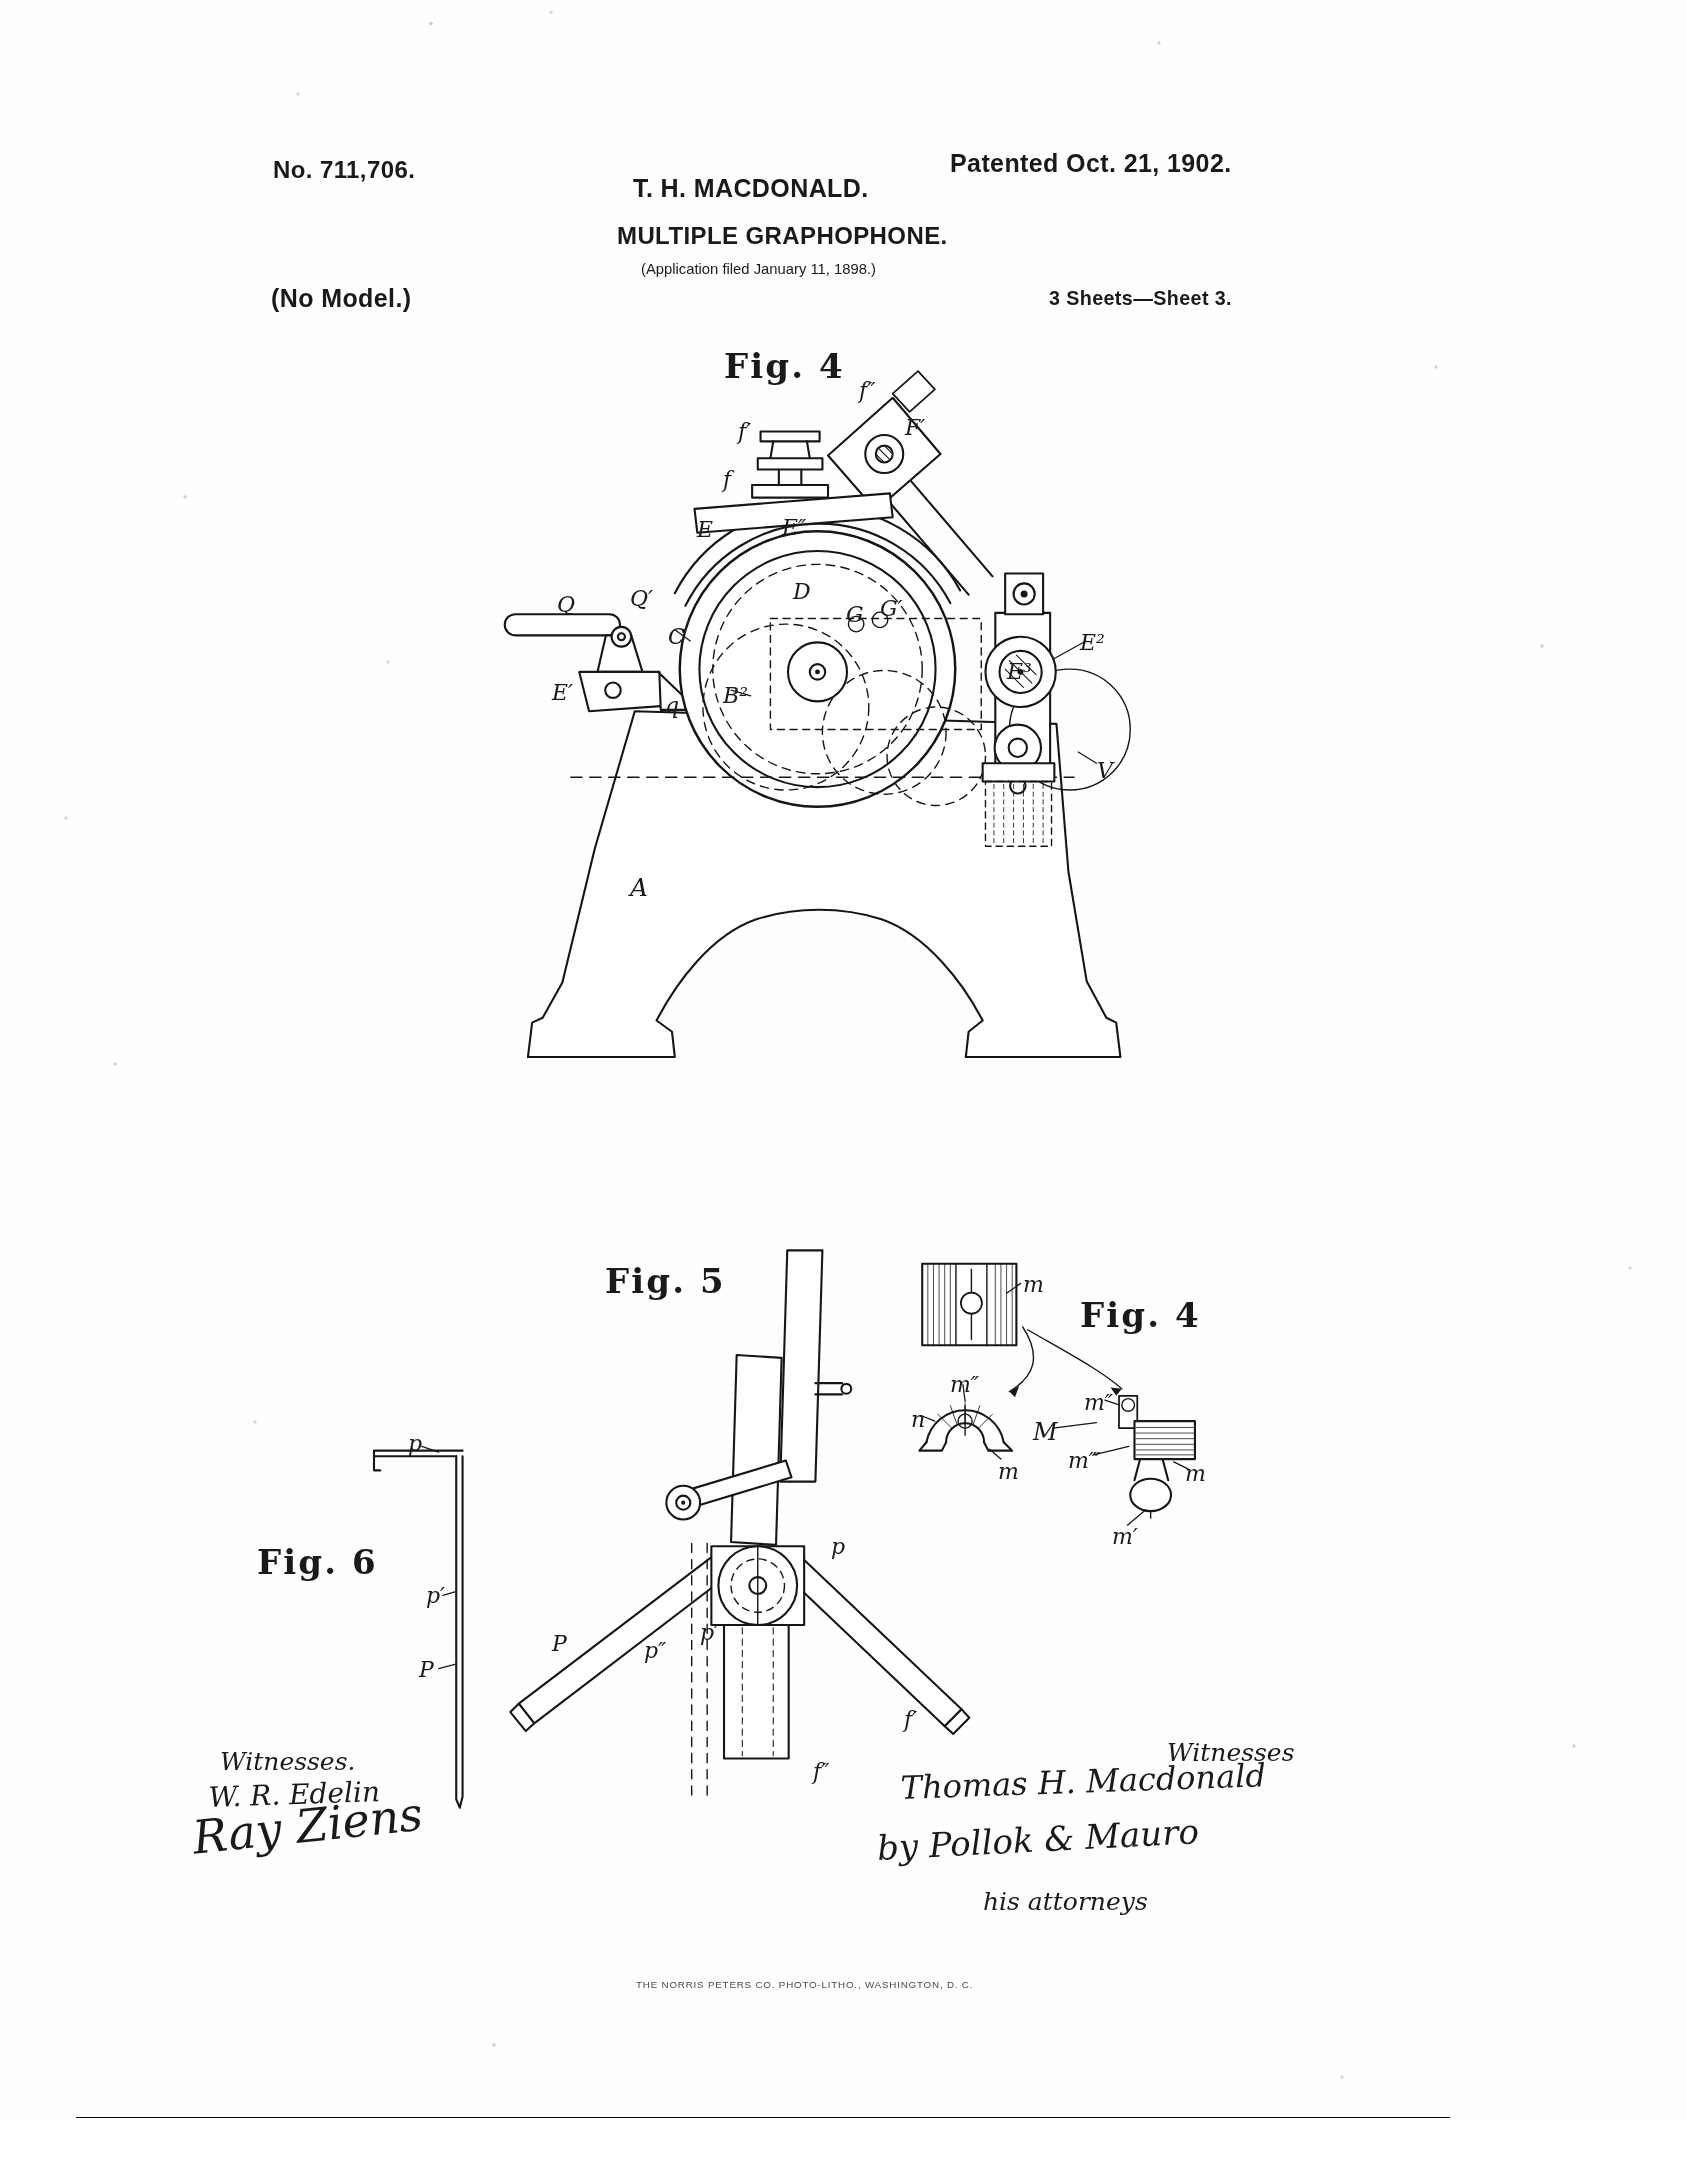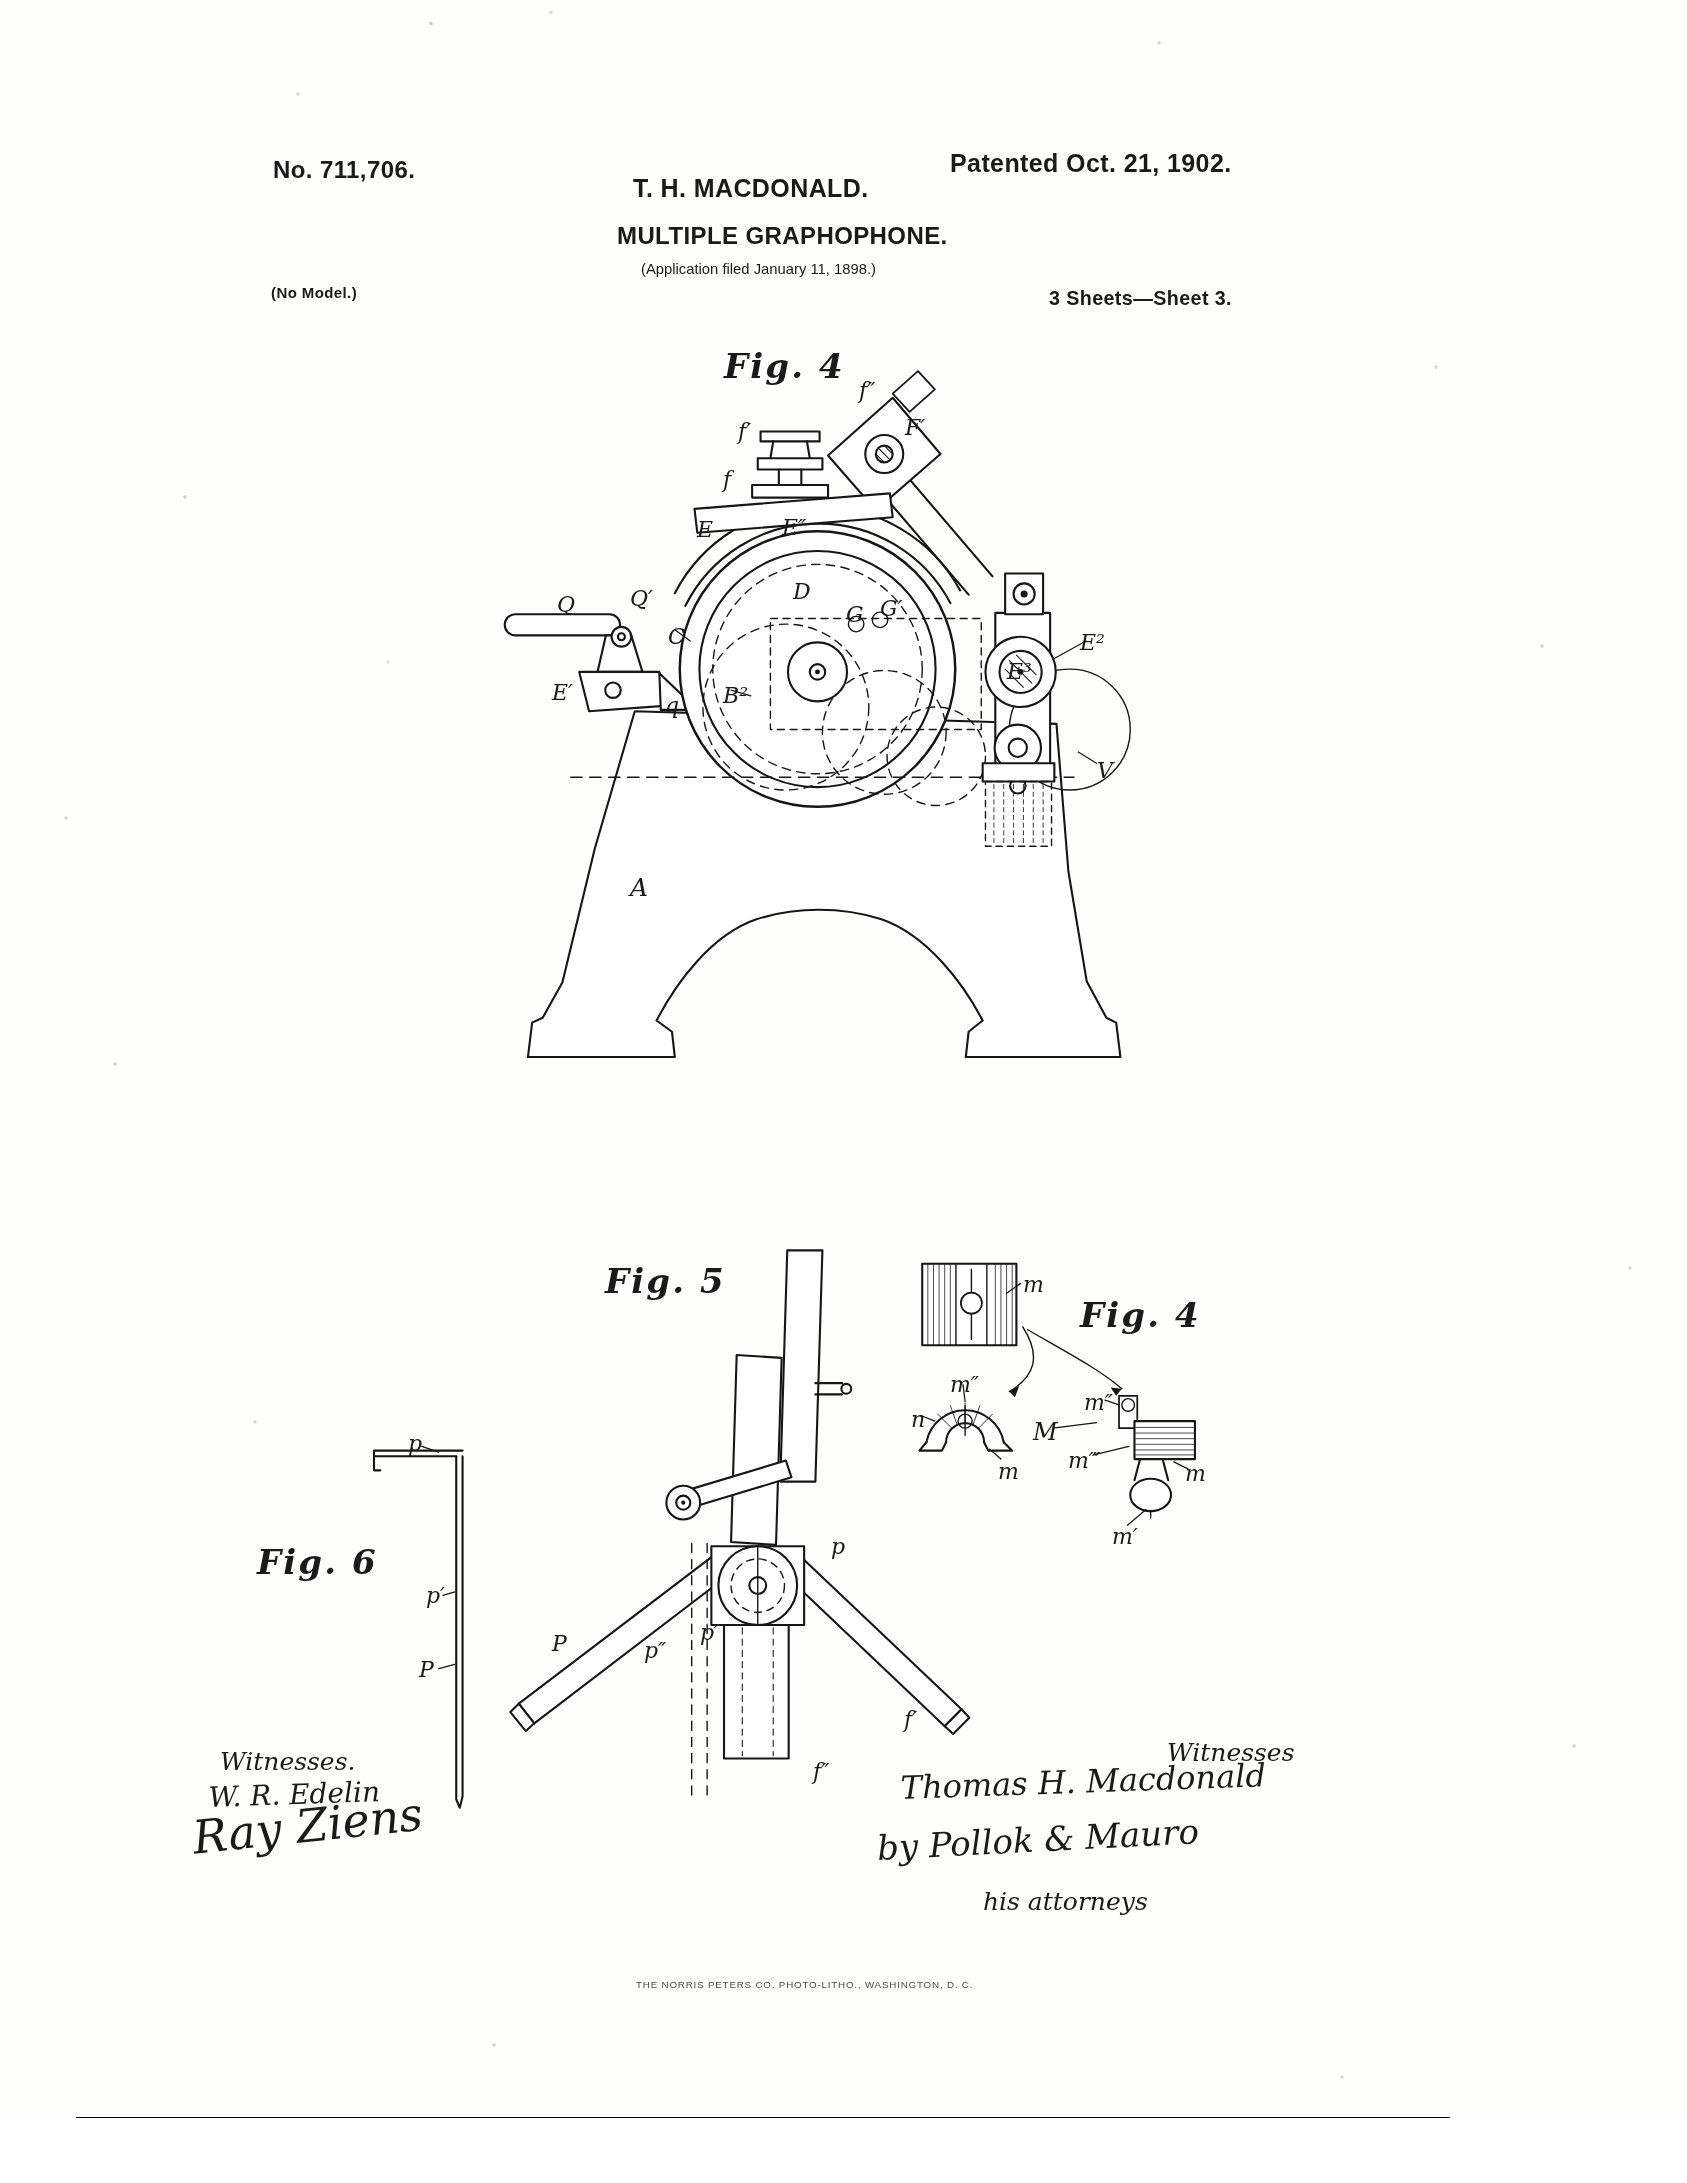--- a/index.html
+++ b/index.html
@@ -1,20 +1,20 @@
 <!DOCTYPE html>
 <html style="font-size:11.2px"><head>
 <meta charset="utf-8">
 <style>
   html,body{margin:0;padding:0;background:#ffffff;}
   .page{position:relative;width:1687px;height:2118px;background:#fefefd;
         font-family:"Liberation Sans",sans-serif;color:#1a1a1a;overflow:hidden;}
   .abs{position:absolute;white-space:nowrap;}
   .hdr{font-weight:bold;letter-spacing:0.4px;}
-  .figlabel{font-family:"DejaVu Serif",serif;font-style:italic;font-weight:bold;
+  .figlabel{font-family:"DejaVu Serif",serif;font-weight:bold;
             font-size:34px;letter-spacing:2.1px;}
   .co{font-family:"DejaVu Serif",serif;font-style:italic;font-size:22px;}
   .script{font-family:"DejaVu Serif",serif;font-style:italic;}
   .art{position:absolute;left:0;top:0;}
   .bar{position:absolute;background:#0b0b0b;}
   .noise{position:absolute;width:2.1px;height:2.1px;border-radius:50%;background:transparent;
     box-shadow:430px 22.5px 0 0.7px #c9c9c9,1158px 42px 0 0.7px #d2d2d2,550px 11.2px 0 0.7px #d6d6d6,
       184px 496px 0 0.7px #cfcfcf,65px 817px 0 0.7px #d4d4d4,1541px 645px 0 0.7px #cccccc,
       1629px 1267px 0 0.7px #d5d5d5,114px 1063px 0 0.7px #d0d0d0,254px 1421px 0 0.7px #d6d6d6,
       1573px 1745px 0 0.7px #cfcfcf,493px 2044px 0 0.7px #cdcdcd,1341px 2076px 0 0.7px #d3d3d3,
@@ -23,21 +23,21 @@
 </head>
 <body>
 
 <div class="page">
 
   <span class="abs hdr" style="left:273px;top:156px;font-size:24px">No. 711,706.</span>
   <span class="abs hdr" style="left:950px;top:149px;font-size:25px">Patented Oct. 21, 1902.</span>
   <span class="abs hdr" style="left:633px;top:174px;font-size:25px">T. H. MACDONALD.</span>
   <span class="abs hdr" style="left:617px;top:222px;font-size:24px">MULTIPLE GRAPHOPHONE.</span>
   <span class="abs" style="left:641px;top:261px;font-size:14.8px">(Application filed January 11, 1898.)</span>
-  <span class="abs hdr" style="left:271px;top:284px;font-size:15px">(No Model.)</span>
+  <span class="abs hdr" style="left:271px;top:284px;font-size:25px">(No Model.)</span>
   <span class="abs hdr" style="left:1049px;top:287px;font-size:19.7px">3 Sheets—Sheet 3.</span>
 
   <svg class="art" width="1687" height="2183" viewBox="0 0 2400 3106">
 
     <g stroke="#161616" fill="none" stroke-width="3" stroke-linejoin="round" stroke-linecap="round">
 
       <path d="M903 1012 L846 1208 L800 1398 L772 1448 L757 1455 L751 1504 L960 1504 L956 1468 L934 1452
                C962 1398 1012 1330 1076 1308 C1132 1290 1198 1290 1254 1308 C1318 1330 1370 1398 1398 1452
                L1378 1468 L1374 1504 L1594 1504 L1588 1455 L1574 1448 L1546 1396 L1520 1240 L1503 1030 Z" fill="#fff"></path>
 

